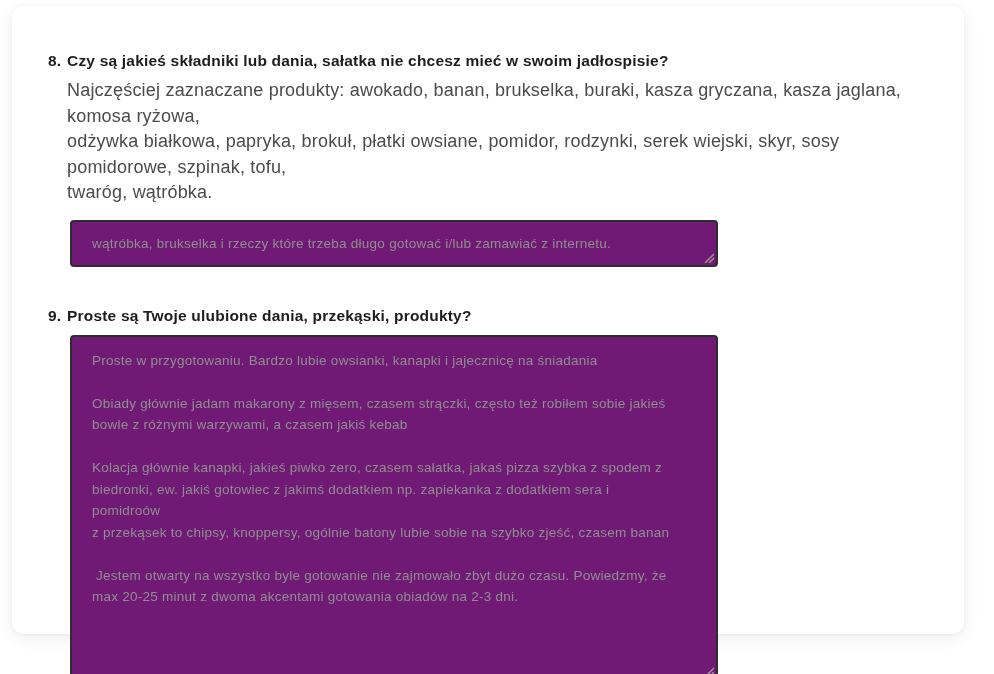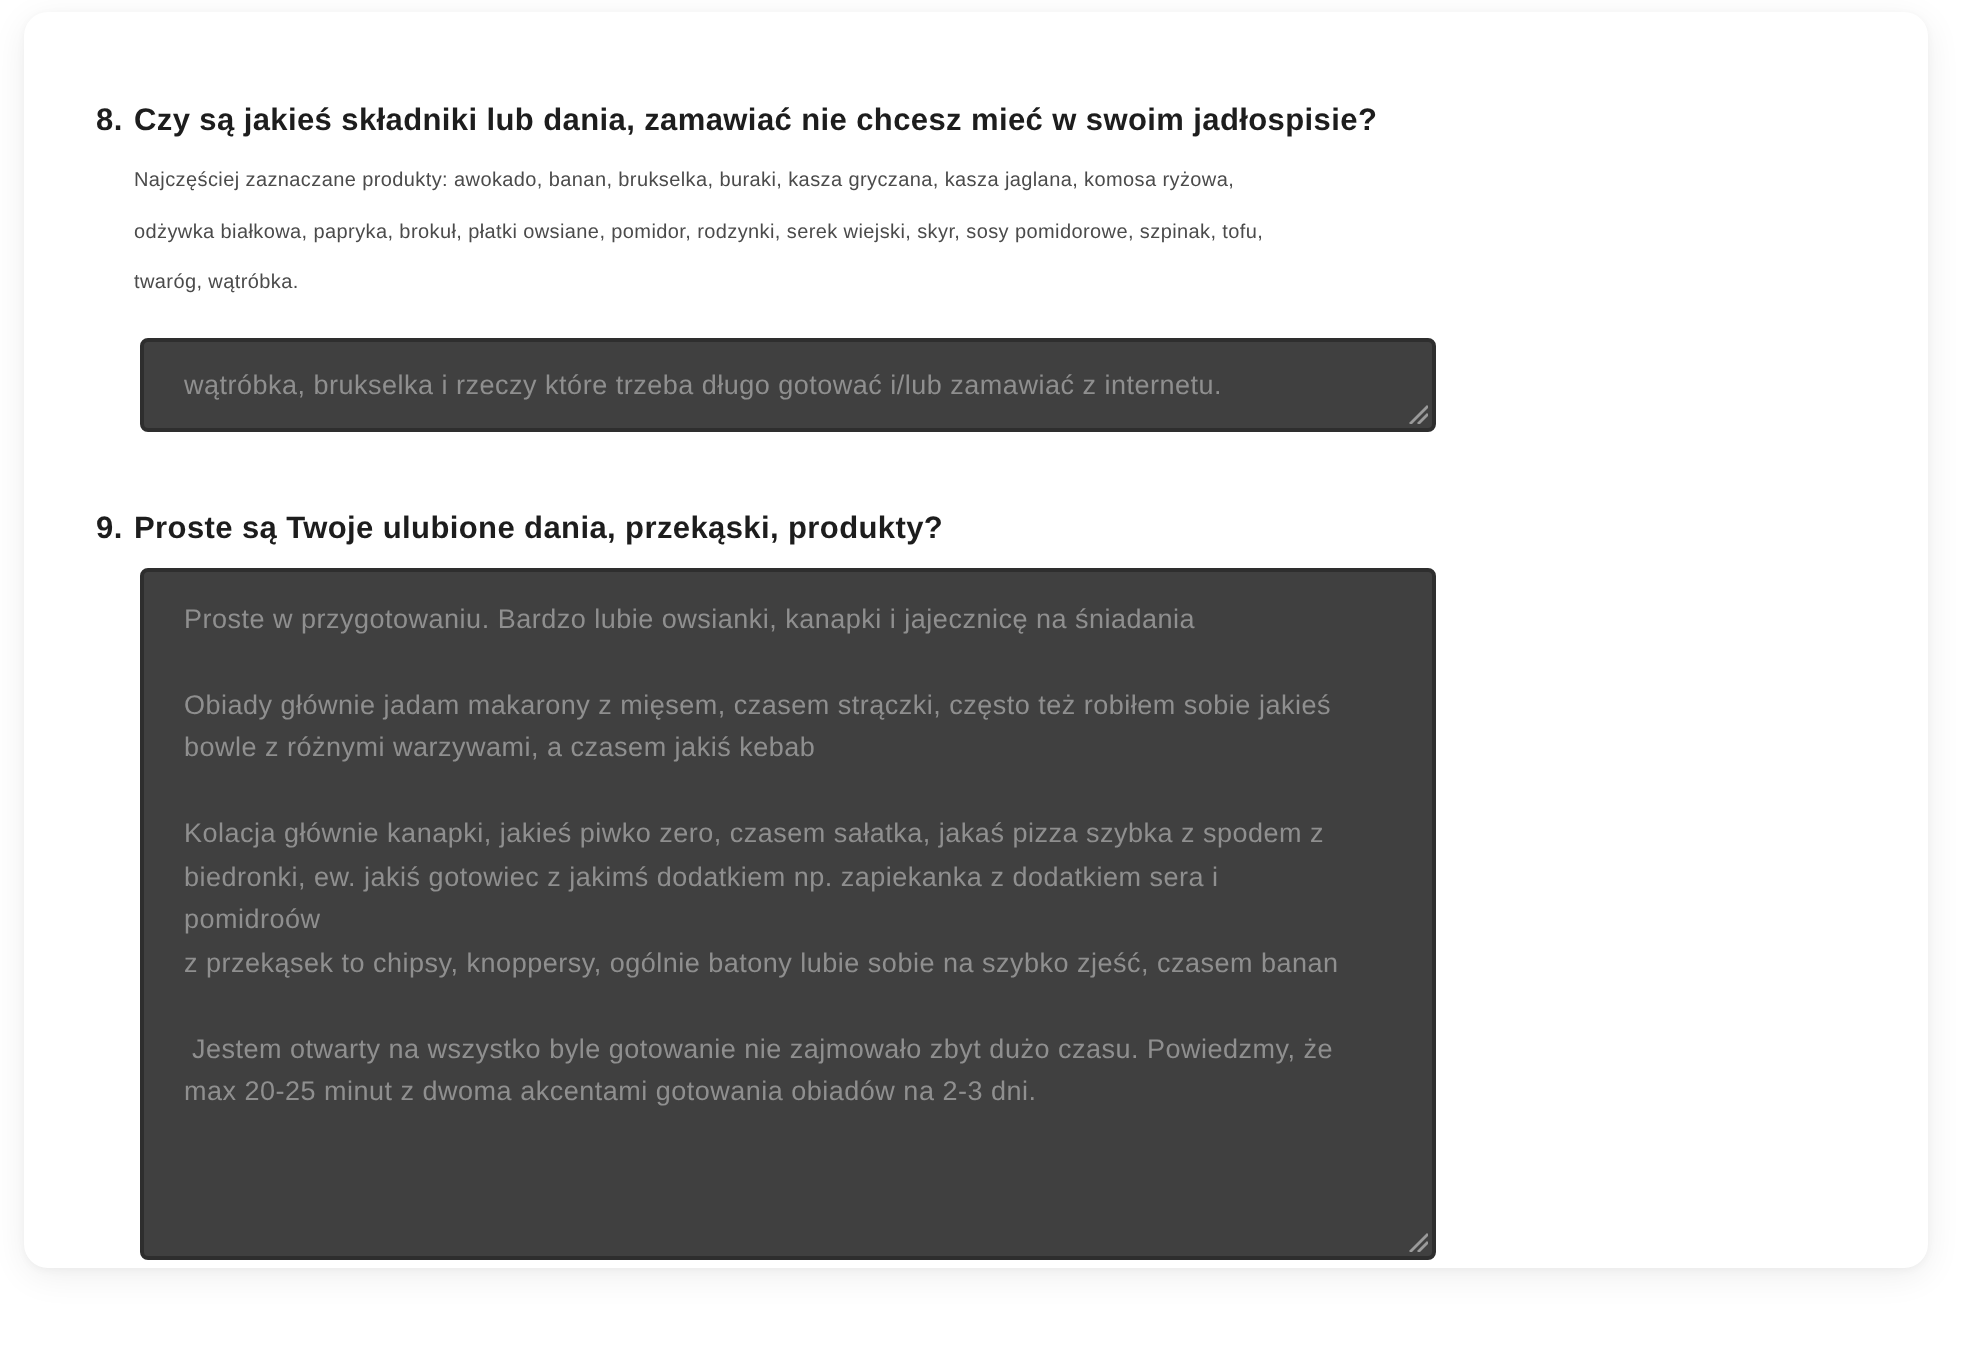--- a/index.html
+++ b/index.html
@@ -33,21 +33,21 @@
     letter-spacing: 0.2px;
     color: var(--heading-text, #1d1d1d);
   }
   .q-num {
     flex: none;
     width: 19px;
   }
   .q-title { flex: 1; }
   .q-helper {
     margin: 6px 0 0 19px;
-    font-size: 10px;
+    font-size: 18px;
     line-height: 25.5px;
     letter-spacing: 0.2px;
     color: var(--helper-text, #4b4b4b);
     white-space: pre-line;
     max-width: 900px;
   }
   .ta-wrap {
     position: relative;
     margin-left: 22px;
     width: 648px;
@@ -55,21 +55,21 @@
   }
   .ta-wrap-1 { margin-top: 14px; height: 47px; }
   .ta-wrap-2 { margin-top: 8px; height: 346px; }
   textarea.answer {
     display: block;
     width: 100%;
     height: 100%;
     box-sizing: border-box;
     border: 2px solid var(--textarea-border, #2e2e2e);
     border-radius: 4px;
-    background: #404040;
+    background: #701a75;
     resize: none;
     outline: none;
     overflow: hidden;
     font-family: "Liberation Sans", "DejaVu Sans", sans-serif;
     font-size: 13.5px;
     letter-spacing: 0.25px;
     color: var(--answer-text, #8f8f8f);
     line-height: 21.5px;
   }
   .ta-small { padding: 11px 18px 8px 20px; }
@@ -86,21 +86,21 @@
   .q9 { margin-top: 38px; }
 </style>
 </head>
 <body>
 
 <div class="card">
 
   <section class="question q8">
     <h3 class="q-head" style="margin:0;">
       <span class="q-num">8.</span>
-      <span class="q-title">Czy są jakieś składniki lub dania, zamawiać nie chcesz mieć w swoim jadłospisie?</span>
+      <span class="q-title">Czy są jakieś składniki lub dania, sałatka nie chcesz mieć w swoim jadłospisie?</span>
     </h3>
     <p class="q-helper">Najczęściej zaznaczane produkty: awokado, banan, brukselka, buraki, kasza gryczana, kasza jaglana, komosa ryżowa,
 odżywka białkowa, papryka, brokuł, płatki owsiane, pomidor, rodzynki, serek wiejski, skyr, sosy pomidorowe, szpinak, tofu,
 twaróg, wątróbka.</p>
     <div class="ta-wrap ta-wrap-1">
       <textarea class="answer ta-small" spellcheck="false" style="">wątróbka, brukselka i rzeczy które trzeba długo gotować i/lub zamawiać z internetu.</textarea>
       <svg class="grip" viewBox="0 0 11 11">
         <line x1="2" y1="11" x2="11" y2="2"></line>
         <line x1="6" y1="11" x2="11" y2="6"></line>
       </svg>

